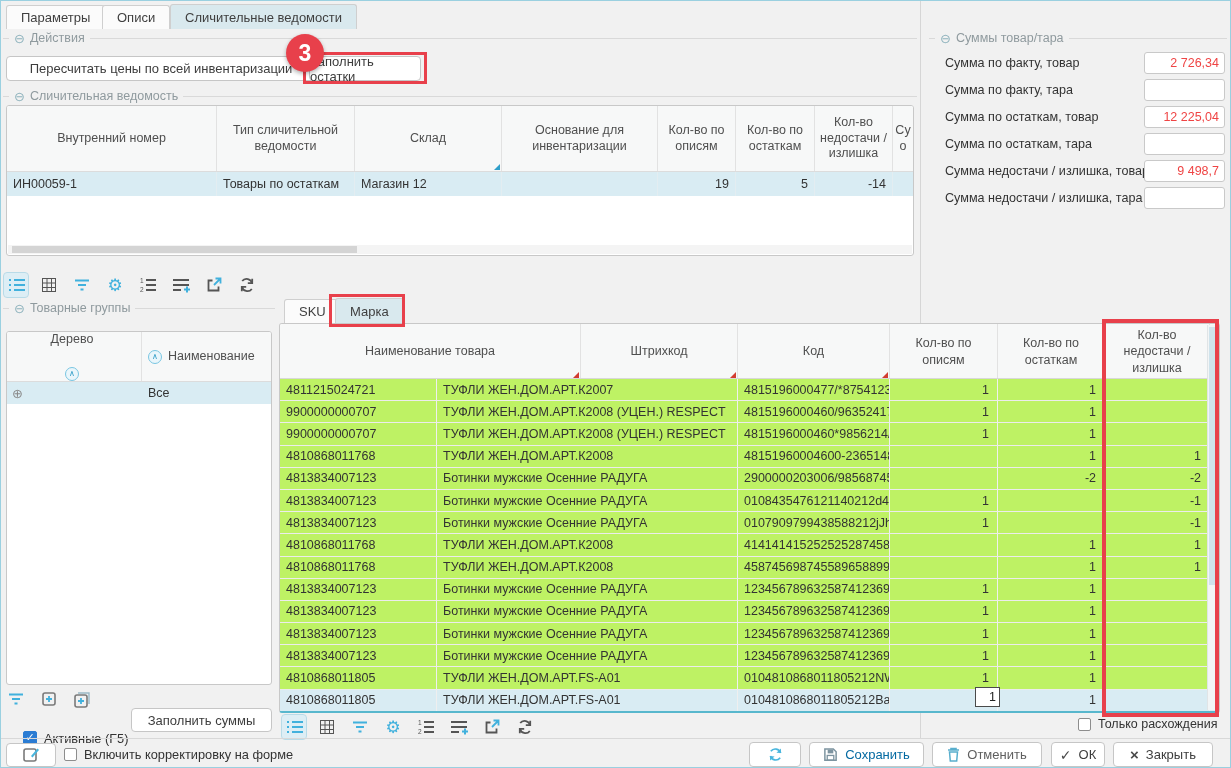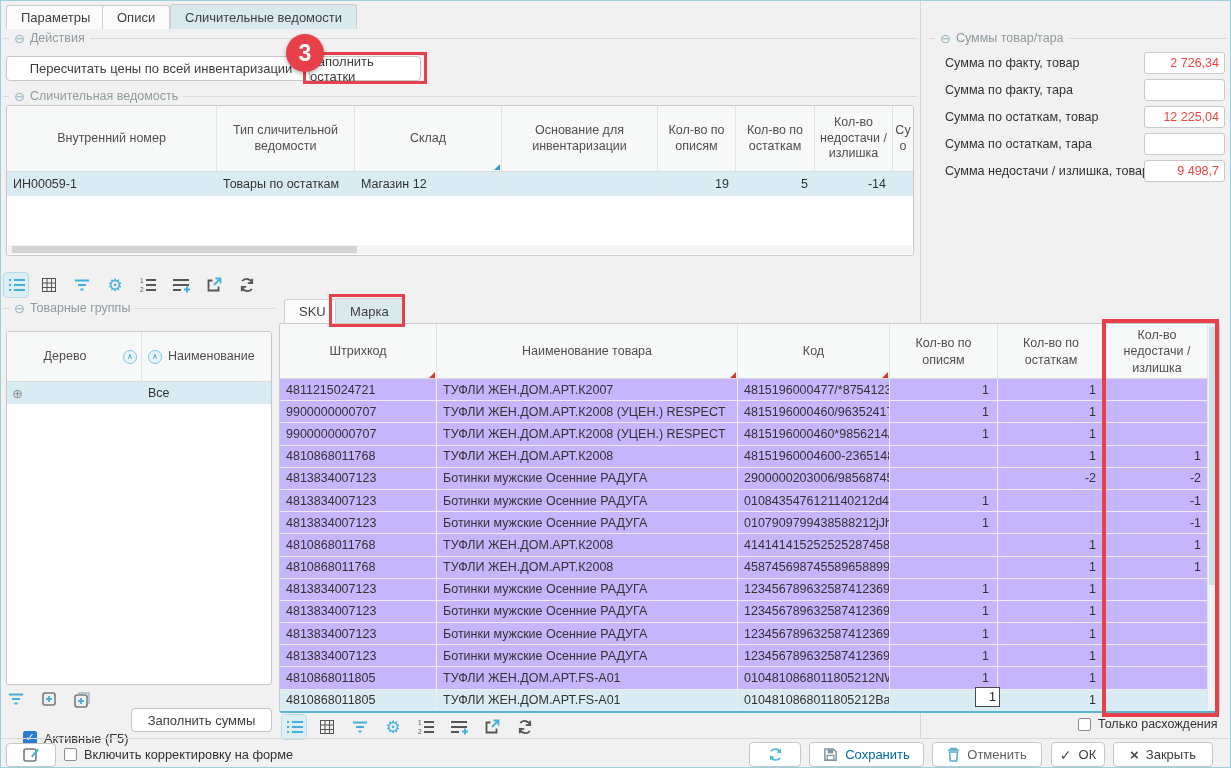--- a/index.html
+++ b/index.html
@@ -62,21 +62,21 @@
   
   .tree-header{display:flex;height:50px;background:#f7f8f8;border-bottom:1px solid #dcdcdc;}
   .tree-row{display:flex;height:22px;background:var(--selection);align-items:center;font-size:12.5px;color:#333;}
   .sort-circle{width:14px;height:14px;border-radius:50%;border:1px solid #79c6e2;color:#2e9bc6;
                display:inline-flex;align-items:center;justify-content:center;font-size:8px;background:#eaf6fb;}
 
   
   .mh{float:left;height:55px;display:flex;align-items:center;justify-content:center;text-align:center;
       font-size:12.5px;color:#4f4f4f;border-right:1px solid #e2e2e2;position:relative;padding:2px 4px;line-height:1.3;}
   .main-head{height:55px;background:#f7f8f8;border-bottom:1px solid #d8d8d8;overflow:hidden;}
-  .mrow{display:flex;height:22.2px;border-bottom:1px solid #ececec;background:#c4b5fd;}
+  .mrow{display:flex;height:22.2px;border-bottom:1px solid #ececec;background:#bef264;}
   .mrow.sel{background:var(--selection);}
   .mc{display:flex;align-items:center;font-size:12.5px;color:#333;padding:0 6px;border-right:1px solid #efefef;
       overflow:hidden;white-space:nowrap;}
   .mc.num{justify-content:flex-end;padding-right:8px;}
   .c0{width:157px;} .c1{width:301px;} .c2{width:152px;} .c3{width:108px;} .c4{width:107px;} .c5{width:105px;}
   .vscroll{position:absolute;top:1px;right:1px;bottom:1px;width:11px;background:#f2f5f6;border-left:1px solid #e0e4e6;}
   .vscroll .thumb{position:absolute;top:2px;left:1px;width:8px;height:258px;background:#cfe3ec;}
 
   
   .cb{width:14px;height:14px;border:1px solid #8d8d8d;border-radius:2px;background:#fff;display:inline-block;position:relative;flex:none;}
@@ -170,20 +170,24 @@
         <span class="sum-input">12 225,04</span>
       </div>
       <div class="sum-row" style="position: relative;">
         <span class="sum-label">Сумма по остаткам, тара</span>
         <span class="sum-input"></span>
       </div>
       <div class="sum-row" style="position: relative;">
         <span class="sum-label">Сумма недостачи / излишка, товар</span>
         <span class="sum-input">9 498,7</span>
       </div>
+      <div class="sum-row" style="position: relative;">
+        <span class="sum-label">Сумма недостачи / излишка, тара</span>
+        <span class="sum-input"></span>
+      </div>
     </div>
 
   <div class="tbar" style="left:3px;top:271px;">
       <span class="tbtn active">
         <svg width="19" height="16">
           <g stroke="#41b1dd" stroke-width="2" fill="none">
             <path d="M2 3h2M2 8h2M2 13h2M7 3h11M7 8h11M7 13h11"></path>
           </g>
         </svg>
       </span>
@@ -249,21 +253,21 @@
     </div>
 
   <div class="gb-head" style="left:2px;top:300px;width:272px;">
     <span class="pre"></span>
       <span class="minus">⊖</span>
     <span>Товарные группы</span>
     <span class="line"></span>
   </div>
   <div class="panel abs" style="left:5px;top:330px;width:266px;height:354px;">
     <div class="tree-header">
-      <div class="hdr-cell" style="width:135px;justify-content:space-between;padding:0 4px 0 0;">
+      <div class="hdr-cell" style="width:135px;justify-content:space-between;padding:0 4px 0 0;flex-direction:column;">
         <span style="flex:1;text-align:center;">Дерево</span>
         <span class="sort-circle">∧</span>
       </div>
       <div class="hdr-cell" style="width:129px;border-right:none;justify-content:flex-start;gap:6px;padding-left:6px;">
         <span class="sort-circle">∧</span>
         <span>Наименование</span>
       </div>
     </div>
     <div class="tree-row">
       <div style="width:135px;padding-left:5px;color:#8a8a8a;font-size:13px;">⊕</div>
@@ -298,26 +302,26 @@
     <span class="cb checked"></span>
     <span class="cb-label">Активные (F5)</span>
   </div>
   <div class="btn abs" style="left:130px;top:707px;width:141px;height:24px;">Заполнить суммы</div>
 
   <div class="tab" style="left:283px;top:298px;height:24px;">SKU</div>
   <div class="tab active" style="left:334px;top:297px;height:25px;">Марка</div>
 
   <div class="panel abs" style="left:278px;top:322px;width:941px;height:390px;border-bottom:2px solid #58b7cd;">
     <div class="main-head" id="main-head">
+        <div class="mh c1">
+          <span>Наименование товара</span>
+          <i class="tri-red"></i>
+        </div>
         <div class="mh c0">
           <span>Штрихкод</span>
-          <i class="tri-red"></i>
-        </div>
-        <div class="mh c1">
-          <span>Наименование товара</span>
           <i class="tri-red"></i>
         </div>
         <div class="mh c2">
           <span>Код</span>
           <i class="tri-red"></i>
         </div>
         <div class="mh c3">
           <span>Кол-во по описям</span>
         </div>
         <div class="mh c4">

